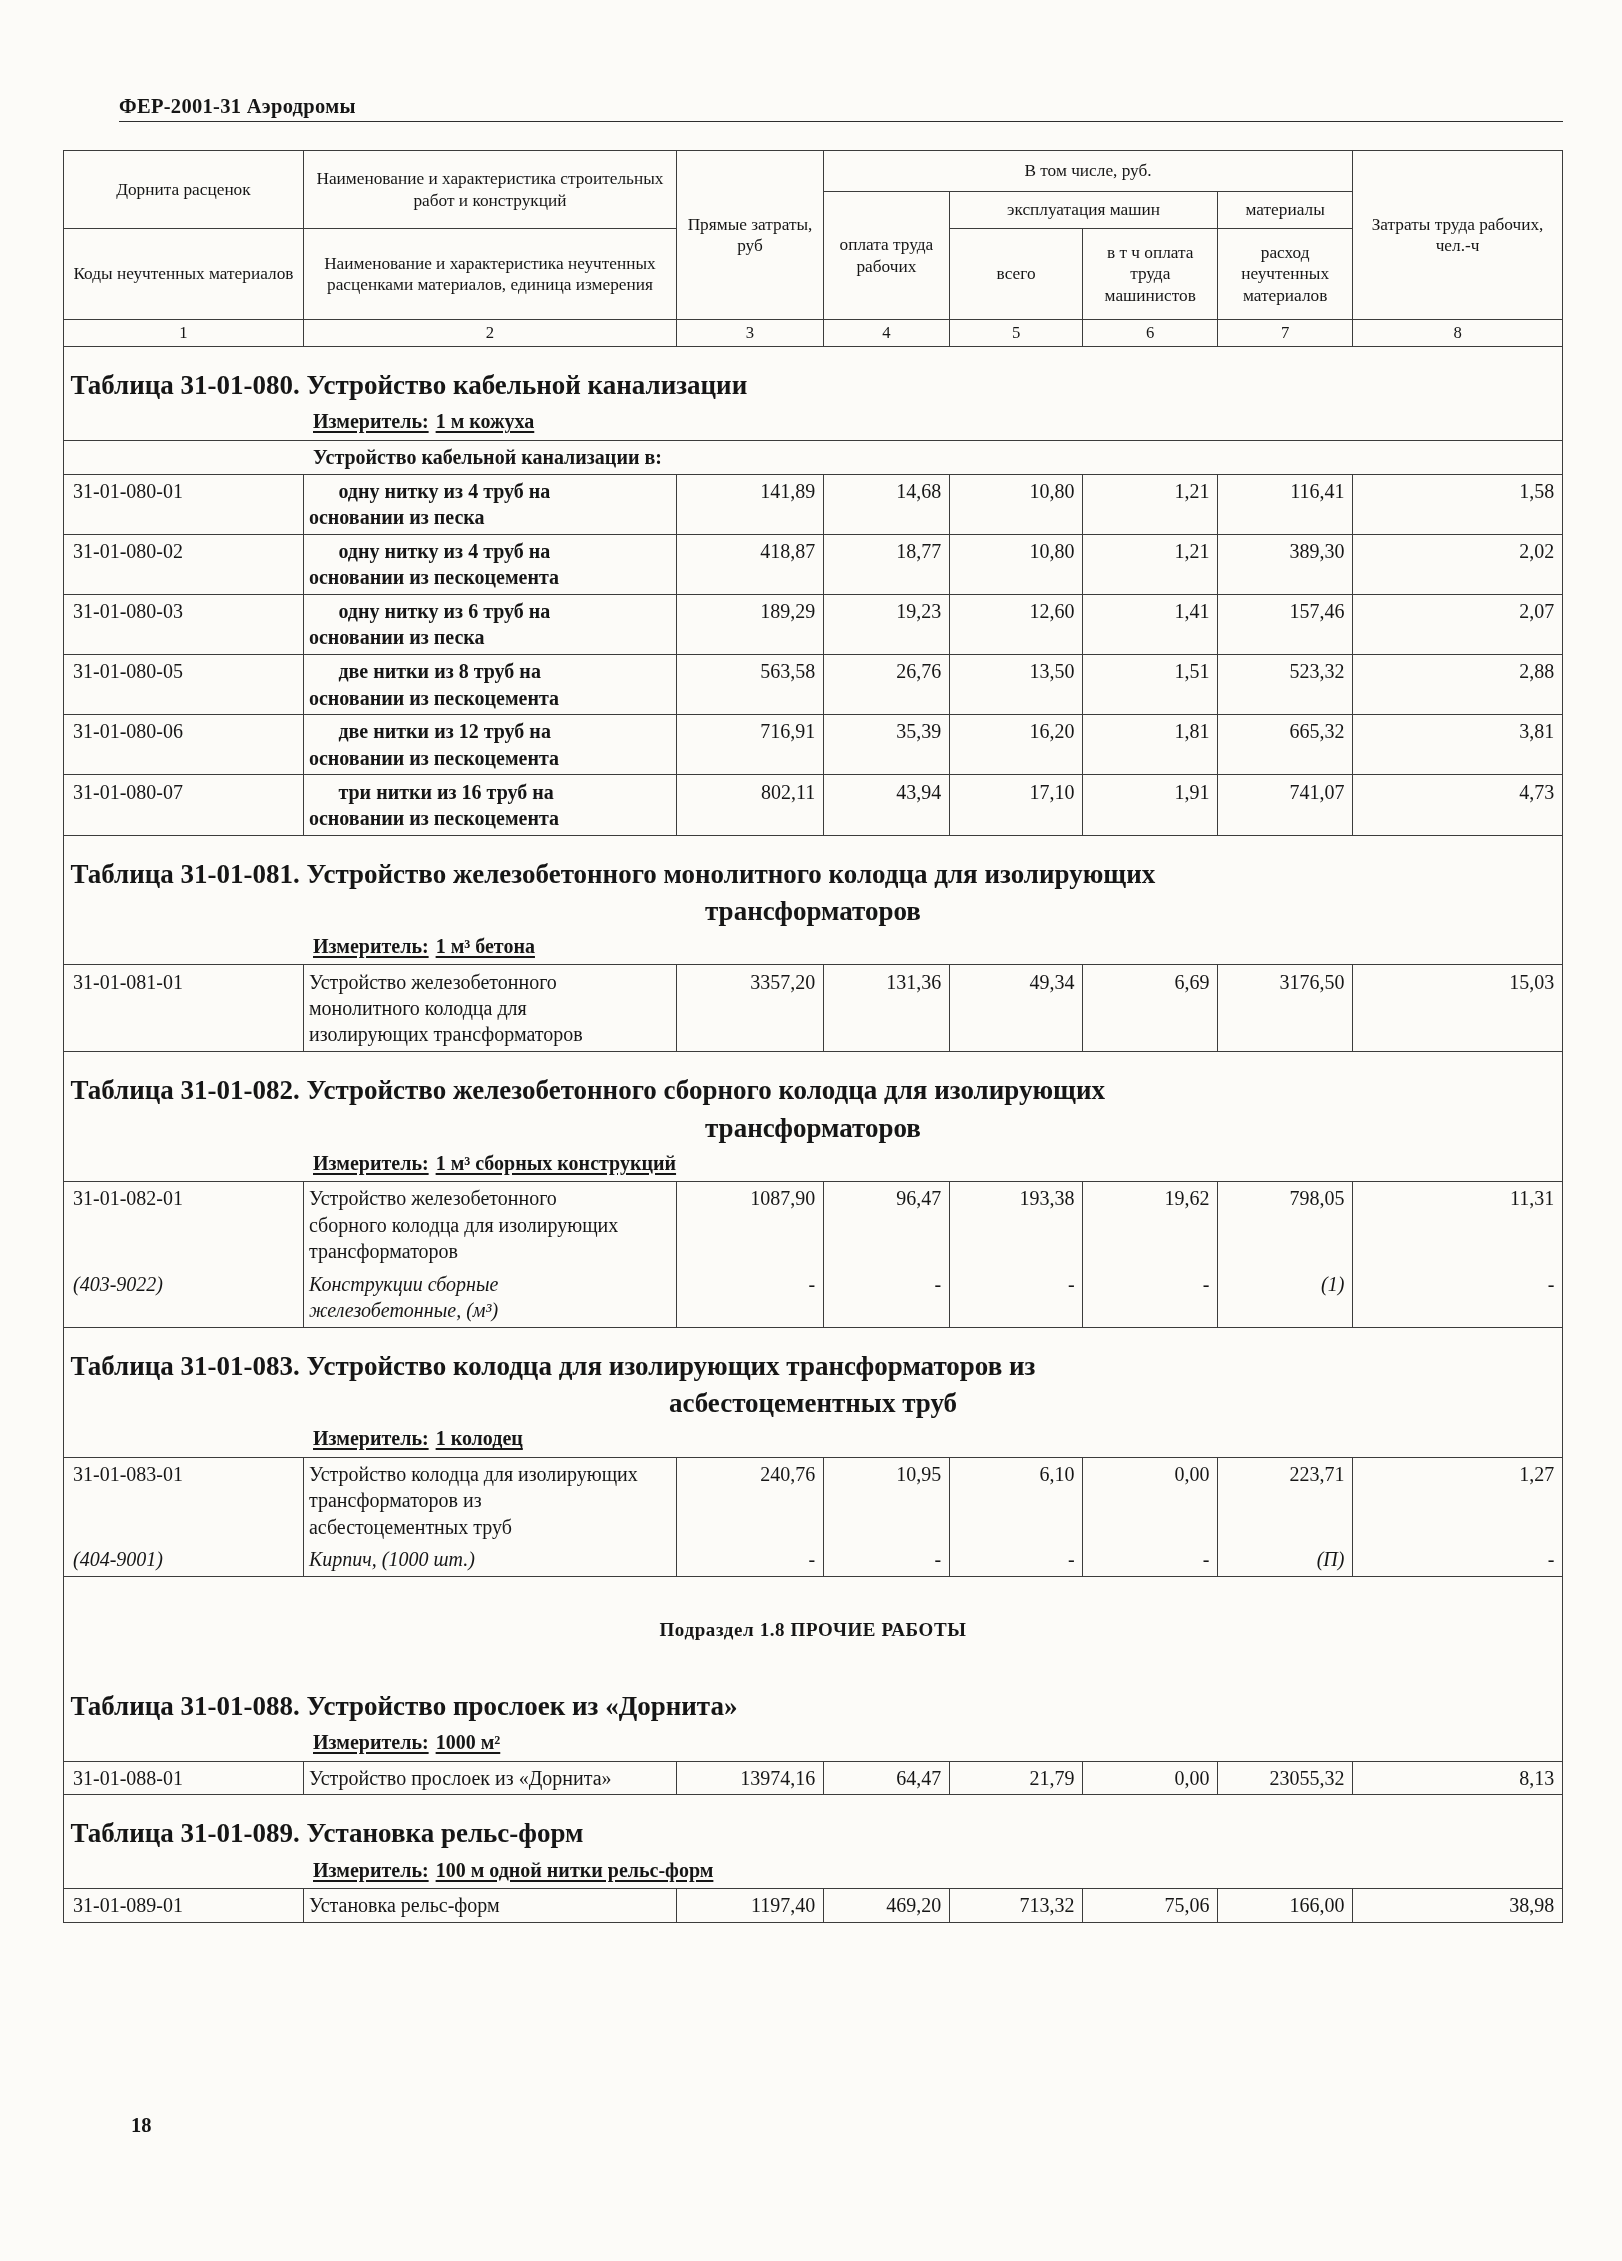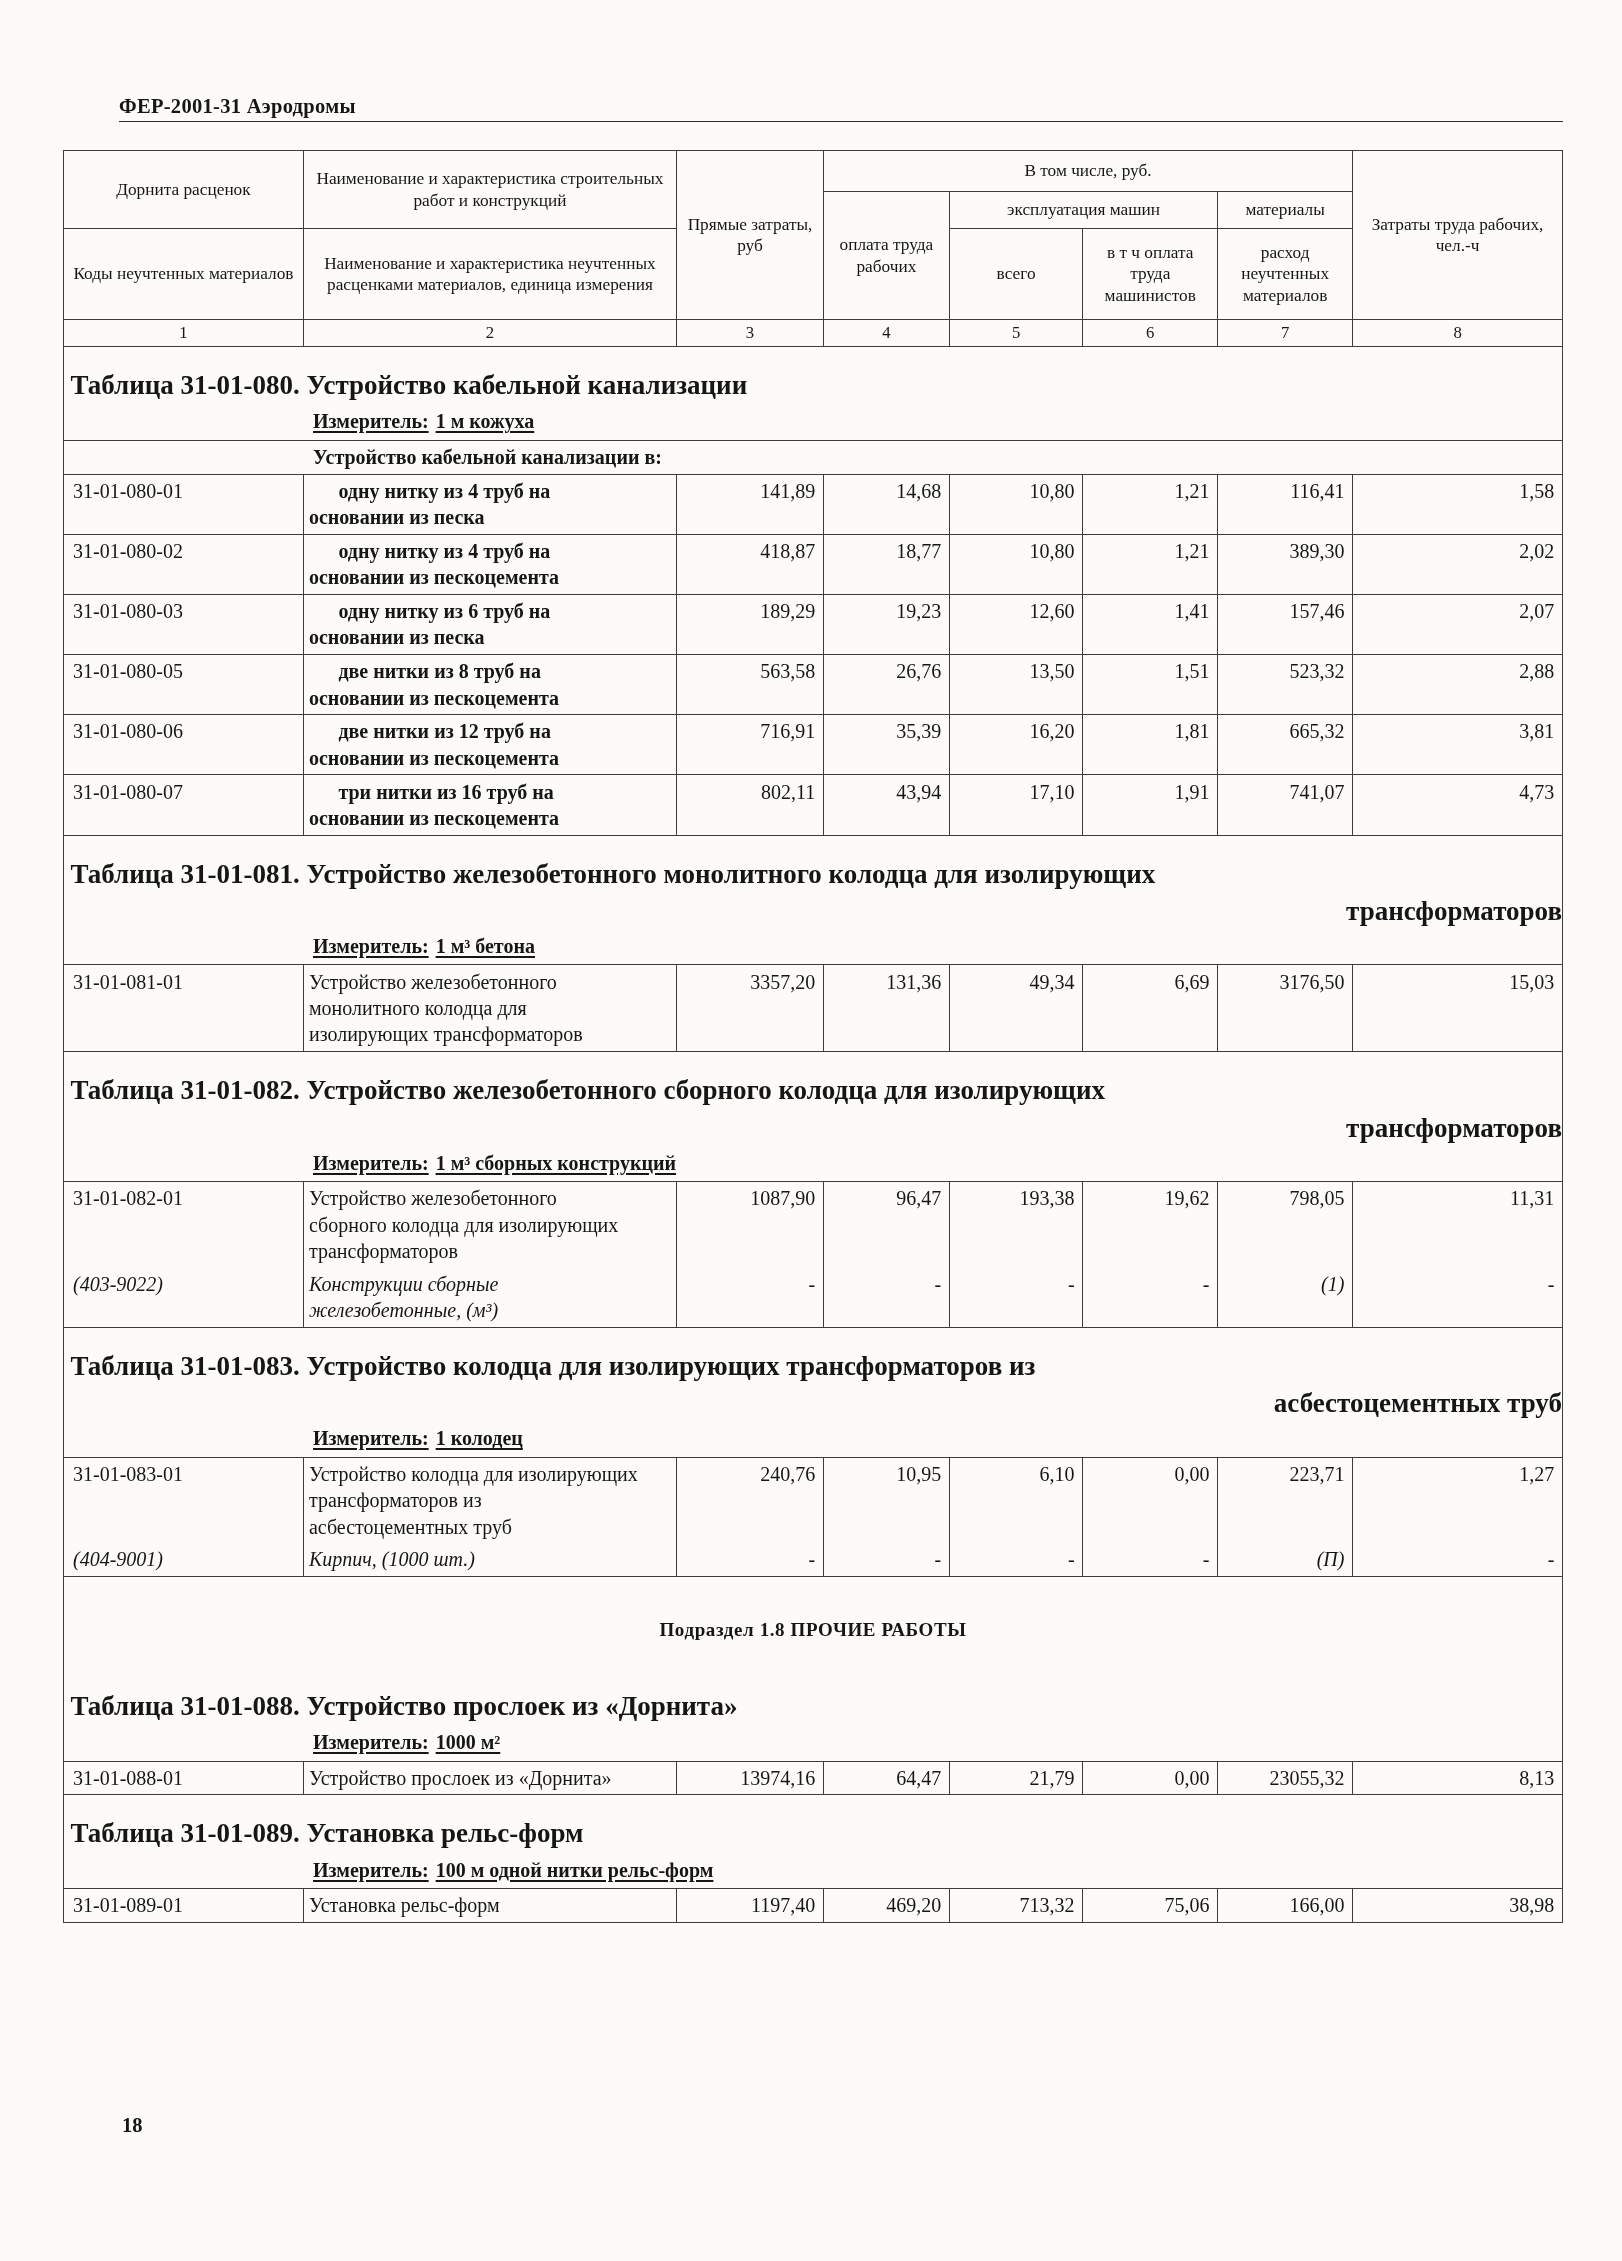--- a/index.html
+++ b/index.html
@@ -46,21 +46,21 @@
   .strip {
     border-left: 1.3px solid #3c3c3c;
     border-right: 1.3px solid #3c3c3c;
   }
   .tbl-title {
     font-size: 27px; font-weight: bold;
     padding: 22px 9px 5.1px 6.4px; line-height: 1.25;
   }
   .tbl-title-2 {
     font-size: 27px; font-weight: bold;
-    text-align: right; padding: 0 0 5.1px;
+    text-align: center; padding: 0 0 5.1px;
   }
   .measure-line { margin-left: 249px; padding: 2.6px 0 6.4px; }
   .measure-text {
     font-weight: bold; font-size: 20px;
     text-decoration: underline; text-underline-offset: 2.6px;
   }
   .measure-text + .measure-text { margin-left: 7px; }
 
   .data-grid td {
     font-size: 20px; line-height: 1.32;
@@ -73,21 +73,21 @@
   tr.group-row td { font-weight: bold; padding-left: 249px; }
   tr.subrow td { border-top: hidden; font-style: italic; }
 
   .subsection-heading {
     text-align: center; font-weight: bold;
     font-size: 19px; padding: 42px 0 27px;
     letter-spacing: 0.6px;
   }
 
   .page-number {
-    position: absolute; left: 122px; top: 2114px;
+    position: absolute; left: 131px; top: 2114px;
     font-weight: bold; font-size: 20.5px;
   }
 </style>
 </head>
 <body>
 
 <div class="page">
 
   <div class="doc-header">
     <span>ФЕР-2001-31 Аэродромы</span>

